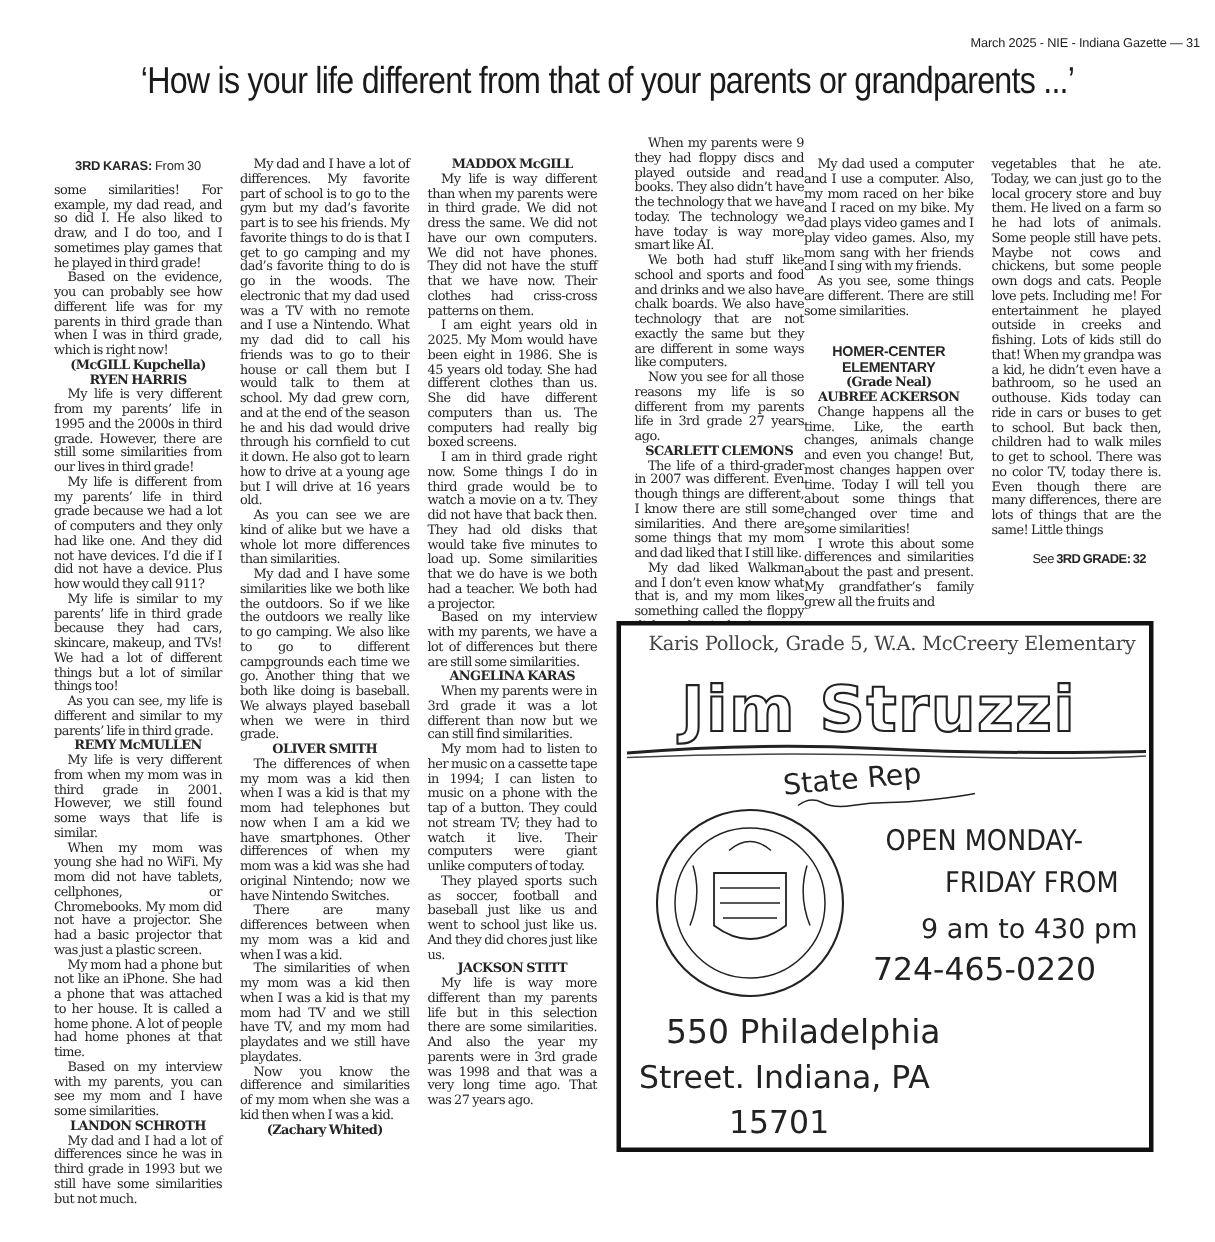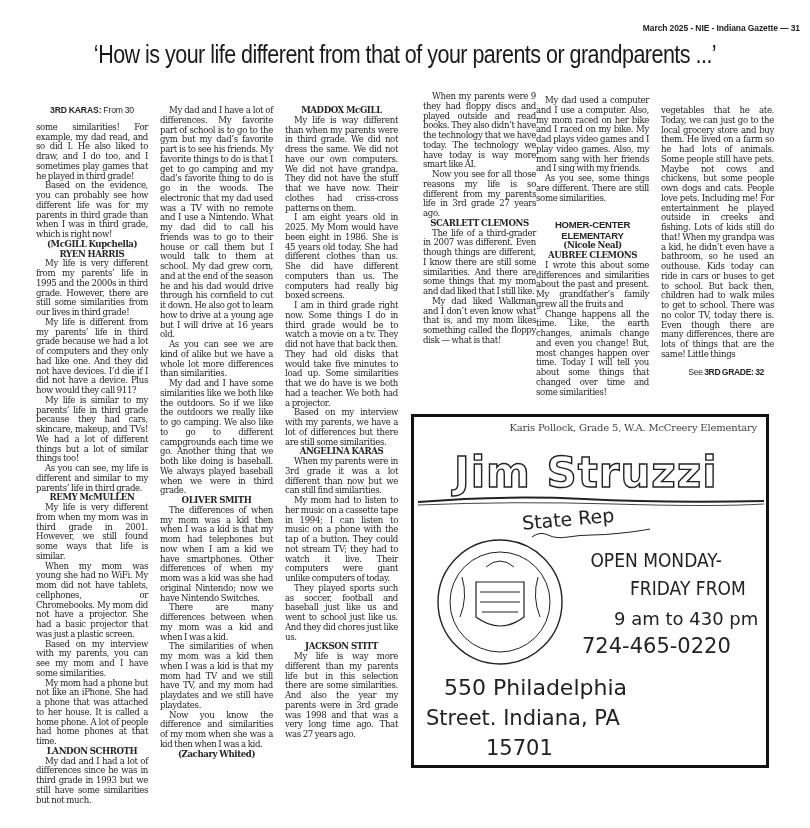--- a/index.html
+++ b/index.html
@@ -1,34 +1,34 @@
 <!DOCTYPE html>
 <html><head>
 <meta charset="utf-8">
 <style>
   html, body { margin: 0; padding: 0; background: #ffffff; }
   body { width: 810px; height: 828px; position: relative; overflow: hidden; color: #1e1e1e; }
-  .folio { position: absolute; top: 23px; right: 10px; font-family: "Liberation Sans", sans-serif; font-size: 8.5px; font-weight: bold; letter-spacing: -0.1px; color: #222; }
+  .folio { position: absolute; top: 23px; right: 10px; font-family: "Liberation Sans", sans-serif; font-size: 8.5px; font-weight: normal; letter-spacing: -0.1px; color: #222; }
   .headline { position: absolute; top: 40px; left: 0; width: 810px; text-align: center; font-family: "Liberation Sans", sans-serif; font-size: 25px; letter-spacing: -0.6px; color: #1a1a1a; transform: scaleX(0.86); transform-origin: center; white-space: nowrap; }
   .col { position: absolute; font-family: "DejaVu Serif", serif; font-size: 8.6px; line-height: 9.75px; text-align: justify; color: #262626; letter-spacing: -0.35px; word-spacing: -0.5px; }
   .col p { margin: 0; text-indent: 9px; }
   .col p.noindent { text-indent: 0; }
   .byline { text-align: center; font-weight: bold; text-indent: 0 !important; letter-spacing: -0.4px; }
   .jump { font-family: "Liberation Sans", sans-serif; font-size: 8.6px; text-align: center; margin-bottom: 7px; letter-spacing: -0.1px; }
   .jump b { font-weight: bold; }
   .school { font-family: "Liberation Sans", sans-serif; font-weight: bold; font-size: 9.5px; text-align: center; line-height: 11px; margin-top: 16px; letter-spacing: -0.2px; }
   .seealso { font-family: "Liberation Sans", sans-serif; font-size: 8.6px; text-align: right; margin-top: 8px; padding-right: 10px; }
   #c1 { left: 36px; top: 106px; width: 112px; }
   #c2 { left: 160px; top: 106px; width: 113px; }
   #c3 { left: 285px; top: 106px; width: 113px; }
   #c4 { left: 411px; top: 92px; width: 113px; margin-left: 12px; }
-  #c5 { left: 536px; top: 96px; width: 113px; }
+  #c5 { left: 536px; top: 106px; width: 113px; }
   #c6 { left: 661px; top: 106px; width: 113px; }
   .ad { position: absolute; left: 411px; top: 414px; width: 358px; height: 354px; border: 3px solid #111; box-sizing: border-box; background: #fff; }
-  .ad-credit { position: absolute; top: 5px; right: 9px; font-family: "DejaVu Serif", serif; font-size: 10px; color: #444; letter-spacing: -0.2px; }
+  .ad-credit { position: absolute; top: 5px; right: 9px; font-family: "DejaVu Serif", serif; font-size: 13px; color: #444; letter-spacing: -0.2px; }
   .ad svg { position: absolute; left: 0; top: 0; }
 </style>
 </head>
 <body>
 
 <div class="folio">March 2025 - NIE - Indiana Gazette — 31</div>
 <div class="headline">‘How is your life different from that of your parents or grandparents ...’</div>
 
 <div class="col" id="c1">
   <div class="jump"><b>3RD KARAS:</b> <span>From 30</span></div>
@@ -36,71 +36,72 @@
   <p>Based on the evidence, you can probably see how different life was for my parents in third grade than when I was in third grade, which is right now!</p>
   <p class="byline">(McGILL Kupchella)</p>
   <p class="byline">RYEN HARRIS</p>
   <p>My life is very different from my parents’ life in 1995 and the 2000s in third grade. However, there are still some similarities from our lives in third grade!</p>
   <p>My life is different from my parents’ life in third grade because we had a lot of computers and they only had like one. And they did not have devices. I’d die if I did not have a device. Plus how would they call 911?</p>
   <p>My life is similar to my parents’ life in third grade because they had cars, skincare, makeup, and TVs! We had a lot of different things but a lot of similar things too!</p>
   <p>As you can see, my life is different and similar to my parents’ life in third grade.</p>
   <p class="byline">REMY McMULLEN</p>
   <p>My life is very different from when my mom was in third grade in 2001. However, we still found some ways that life is similar.</p>
   <p>When my mom was young she had no WiFi. My mom did not have tablets, cellphones, or Chromebooks. My mom did not have a projector. She had a basic projector that was just a plastic screen.</p>
+  <p>My mom had a phone but not like an iPhone. She had a phone that was attached to her house. It is called a home phone. A lot of people had home phones at that time.</p>
   <p>Based on my interview with my parents, you can see my mom and I have some similarities.</p>
-  <p>My mom had a phone but not like an iPhone. She had a phone that was attached to her house. It is called a home phone. A lot of people had home phones at that time.</p>
   <p class="byline">LANDON SCHROTH</p>
   <p>My dad and I had a lot of differences since he was in third grade in 1993 but we still have some similarities but not much.</p>
 </div>
 
 <div class="col" id="c2">
   <p>My dad and I have a lot of differences. My favorite part of school is to go to the gym but my dad’s favorite part is to see his friends. My favorite things to do is that I get to go camping and my dad’s favorite thing to do is go in the woods. The electronic that my dad used was a TV with no remote and I use a Nintendo. What my dad did to call his friends was to go to their house or call them but I would talk to them at school. My dad grew corn, and at the end of the season he and his dad would drive through his cornfield to cut it down. He also got to learn how to drive at a young age but I will drive at 16 years old.</p>
   <p>As you can see we are kind of alike but we have a whole lot more differences than similarities.</p>
   <p>My dad and I have some similarities like we both like the outdoors. So if we like the outdoors we really like to go camping. We also like to go to different campgrounds each time we go. Another thing that we both like doing is baseball. We always played baseball when we were in third grade.</p>
   <p class="byline">OLIVER SMITH</p>
   <p>The differences of when my mom was a kid then when I was a kid is that my mom had telephones but now when I am a kid we have smartphones. Other differences of when my mom was a kid was she had original Nintendo; now we have Nintendo Switches.</p>
   <p>There are many differences between when my mom was a kid and when I was a kid.</p>
   <p>The similarities of when my mom was a kid then when I was a kid is that my mom had TV and we still have TV, and my mom had playdates and we still have playdates.</p>
   <p>Now you know the difference and similarities of my mom when she was a kid then when I was a kid.</p>
   <p class="byline">(Zachary Whited)</p>
 </div>
 
 <div class="col" id="c3">
   <p class="byline">MADDOX McGILL</p>
-  <p>My life is way different than when my parents were in third grade. We did not dress the same. We did not have our own computers. We did not have grandpa. They did not have the stuff that we have now. Their clothes had criss-cross patterns on them.</p>
+  <p>My life is way different than when my parents were in third grade. We did not dress the same. We did not have our own computers. We did not have phones. They did not have the stuff that we have now. Their clothes had criss-cross patterns on them.</p>
   <p>I am eight years old in 2025. My Mom would have been eight in 1986. She is 45 years old today. She had different clothes than us. She did have different computers than us. The computers had really big boxed screens.</p>
   <p>I am in third grade right now. Some things I do in third grade would be to watch a movie on a tv. They did not have that back then. They had old disks that would take five minutes to load up. Some similarities that we do have is we both had a teacher. We both had a projector.</p>
   <p>Based on my interview with my parents, we have a lot of differences but there are still some similarities.</p>
   <p class="byline">ANGELINA KARAS</p>
   <p>When my parents were in 3rd grade it was a lot different than now but we can still find similarities.</p>
   <p>My mom had to listen to her music on a cassette tape in 1994; I can listen to music on a phone with the tap of a button. They could not stream TV; they had to watch it live. Their computers were giant unlike computers of today.</p>
   <p>They played sports such as soccer, football and baseball just like us and went to school just like us. And they did chores just like us.</p>
   <p class="byline">JACKSON STITT</p>
   <p>My life is way more different than my parents life but in this selection there are some similarities. And also the year my parents were in 3rd grade was 1998 and that was a very long time ago. That was 27 years ago.</p>
 </div>
 
 <div class="col" id="c4">
   <p>When my parents were 9 they had floppy discs and played outside and read books. They also didn’t have the technology that we have today. The technology we have today is way more smart like AI.</p>
+  <p>We both had stuff like school and sports and food and drinks and we also have chalk boards. We also have technology that are not exactly the same but they are different in some ways like computers.</p>
   <p>Now you see for all those reasons my life is so different from my parents life in 3rd grade 27 years ago.</p>
   <p class="byline">SCARLETT CLEMONS</p>
   <p>The life of a third-grader in 2007 was different. Even though things are different, I know there are still some similarities. And there are some things that my mom and dad liked that I still like.</p>
   <p>My dad liked Walkman and I don’t even know what that is, and my mom likes something called the floppy disk — what is that!</p>
 </div>
 
 <div class="col" id="c5">
   <p>My dad used a computer and I use a computer. Also, my mom raced on her bike and I raced on my bike. My dad plays video games and I play video games. Also, my mom sang with her friends and I sing with my friends.</p>
   <p>As you see, some things are different. There are still some similarities.</p>
   <div class="school">
     <div>HOMER-CENTER</div>
     <div>ELEMENTARY</div>
   </div>
-  <p class="byline">(Nicole Neal)</p>
-  <p class="byline">AUBREE CLEMONS</p>
+  <p class="byline">(Grade Neal)</p>
+  <p class="byline">AUBREE ACKERSON</p>
+  <p>Change happens all the time. Like, the earth changes, animals change and even you change! But, most changes happen over time. Today I will tell you about some things that changed over time and some similarities!</p>
   <p>I wrote this about some differences and similarities about the past and present. My grandfather’s family grew all the fruits and</p>
-  <p>Change happens all the time. Like, the earth changes, animals change and even you change! But, most changes happen over time. Today I will tell you about some things that changed over time and some similarities!</p>
 </div>
 
 <div class="col" id="c6">
   <div style="height: auto;">
       <p class="noindent">vegetables that he ate. Today, we can just go to the local grocery store and buy them. He lived on a farm so he had lots of animals. Some people still have pets. Maybe not cows and chickens, but some people own dogs and cats. People love pets. Including me! For entertainment he played outside in creeks and fishing. Lots of kids still do that! When my grandpa was a kid, he didn’t even have a bathroom, so he used an outhouse. Kids today can ride in cars or buses to get to school. But back then, children had to walk miles to get to school. There was no color TV, today there is. Even though there are many differences, there are lots of things that are the same! Little things</p>
     </div>
   <div class="seealso"><span>See</span> <b>3RD GRADE: 32</b></div>
 </div>
 
 <div class="ad">

